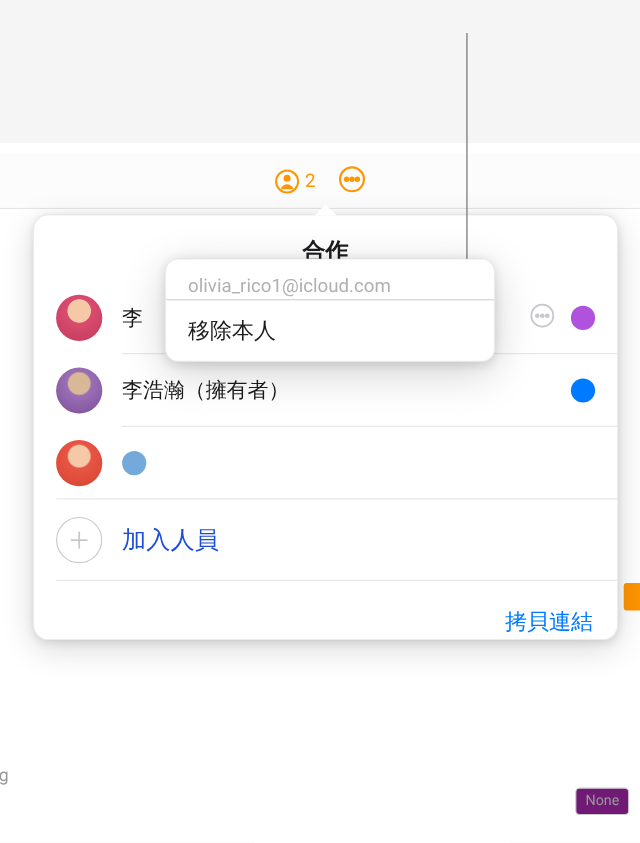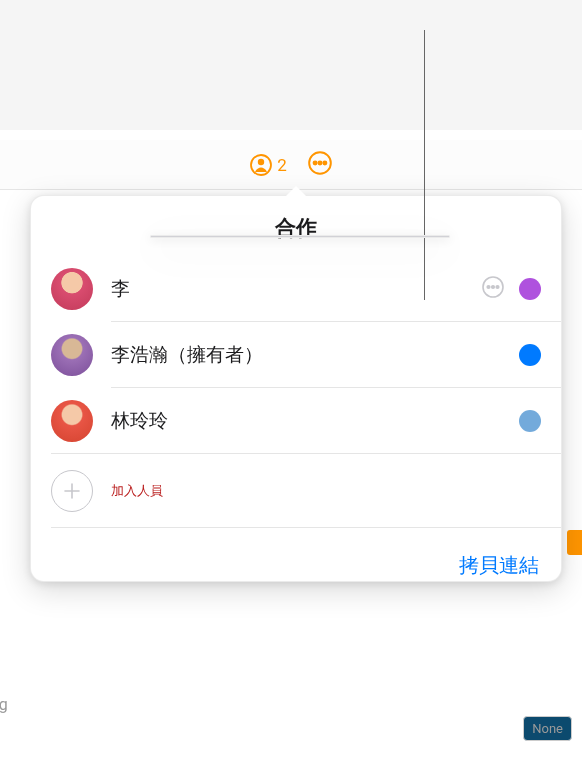--- a/index.html
+++ b/index.html
@@ -36,21 +36,21 @@
     
     .bg-box-right {
       position: absolute;
       right: 10px;
       bottom: 25px;
       border: 1px solid #ccc;
       border-radius: 4px;
       padding: 4px 8px;
       color: #999;
       font-size: 13px;
-      background: #0c4a6e;
+      background: #701a75;
     }
     
     .bg-orange {
       position: absolute;
       right: 0;
       top: 400px;
       width: 15px;
       height: 25px;
       background: #ff9500;
       border-radius: 3px 0 0 3px;
@@ -224,22 +224,22 @@
       display: flex;
       align-items: center;
       justify-content: center;
       margin-right: 18px;
       color: #c7c7cc;
       font-size: 24px;
       flex-shrink: 0;
     }
     
     .add-label {
-      font-size: 13px;
-      color: #b91c1c;
+      font-size: 22px;
+      color: #1d4ed8;
     }
     
     .footer {
       display: flex;
       justify-content: flex-end;
       padding: 16px 22px 2px;
     }
     
     .copy-link {
       font-size: 20px;
@@ -341,21 +341,20 @@
 
     <div class="participant-row">
       <div class="avatar avatar-2"></div>
       <div class="participant-name">李浩瀚（擁有者）</div>
       <div class="color-dot dot-blue"></div>
       <div class="row-divider"></div>
     </div>
 
     <div class="participant-row">
       <div class="avatar avatar-3"></div>
-      <div class="participant-name">林玲玲</div>
       <div class="color-dot dot-lightblue"></div>
       <div class="row-divider-full"></div>
     </div>
 
     <div class="add-row">
       <div class="add-icon">
         <svg width="20" height="20" viewBox="0 0 20 20">
             <path d="M10 3v14M3 10h14" stroke="#c7c7cc" stroke-width="1.6" stroke-linecap="round"></path>
           </svg>
       </div>
@@ -363,16 +362,18 @@
       <div class="row-divider-full"></div>
     </div>
   </div>
 
   <div class="footer">
     <div class="copy-link">拷貝連結</div>
   </div>
 </div>
 
 <div class="context-menu">
+  <div class="context-email">olivia_rico1@icloud.com</div>
   <div class="context-divider"></div>
+  <div class="context-item-single">移除本人</div>
 </div>
 
 <div class="callout-line"></div>
 
 </body></html>

